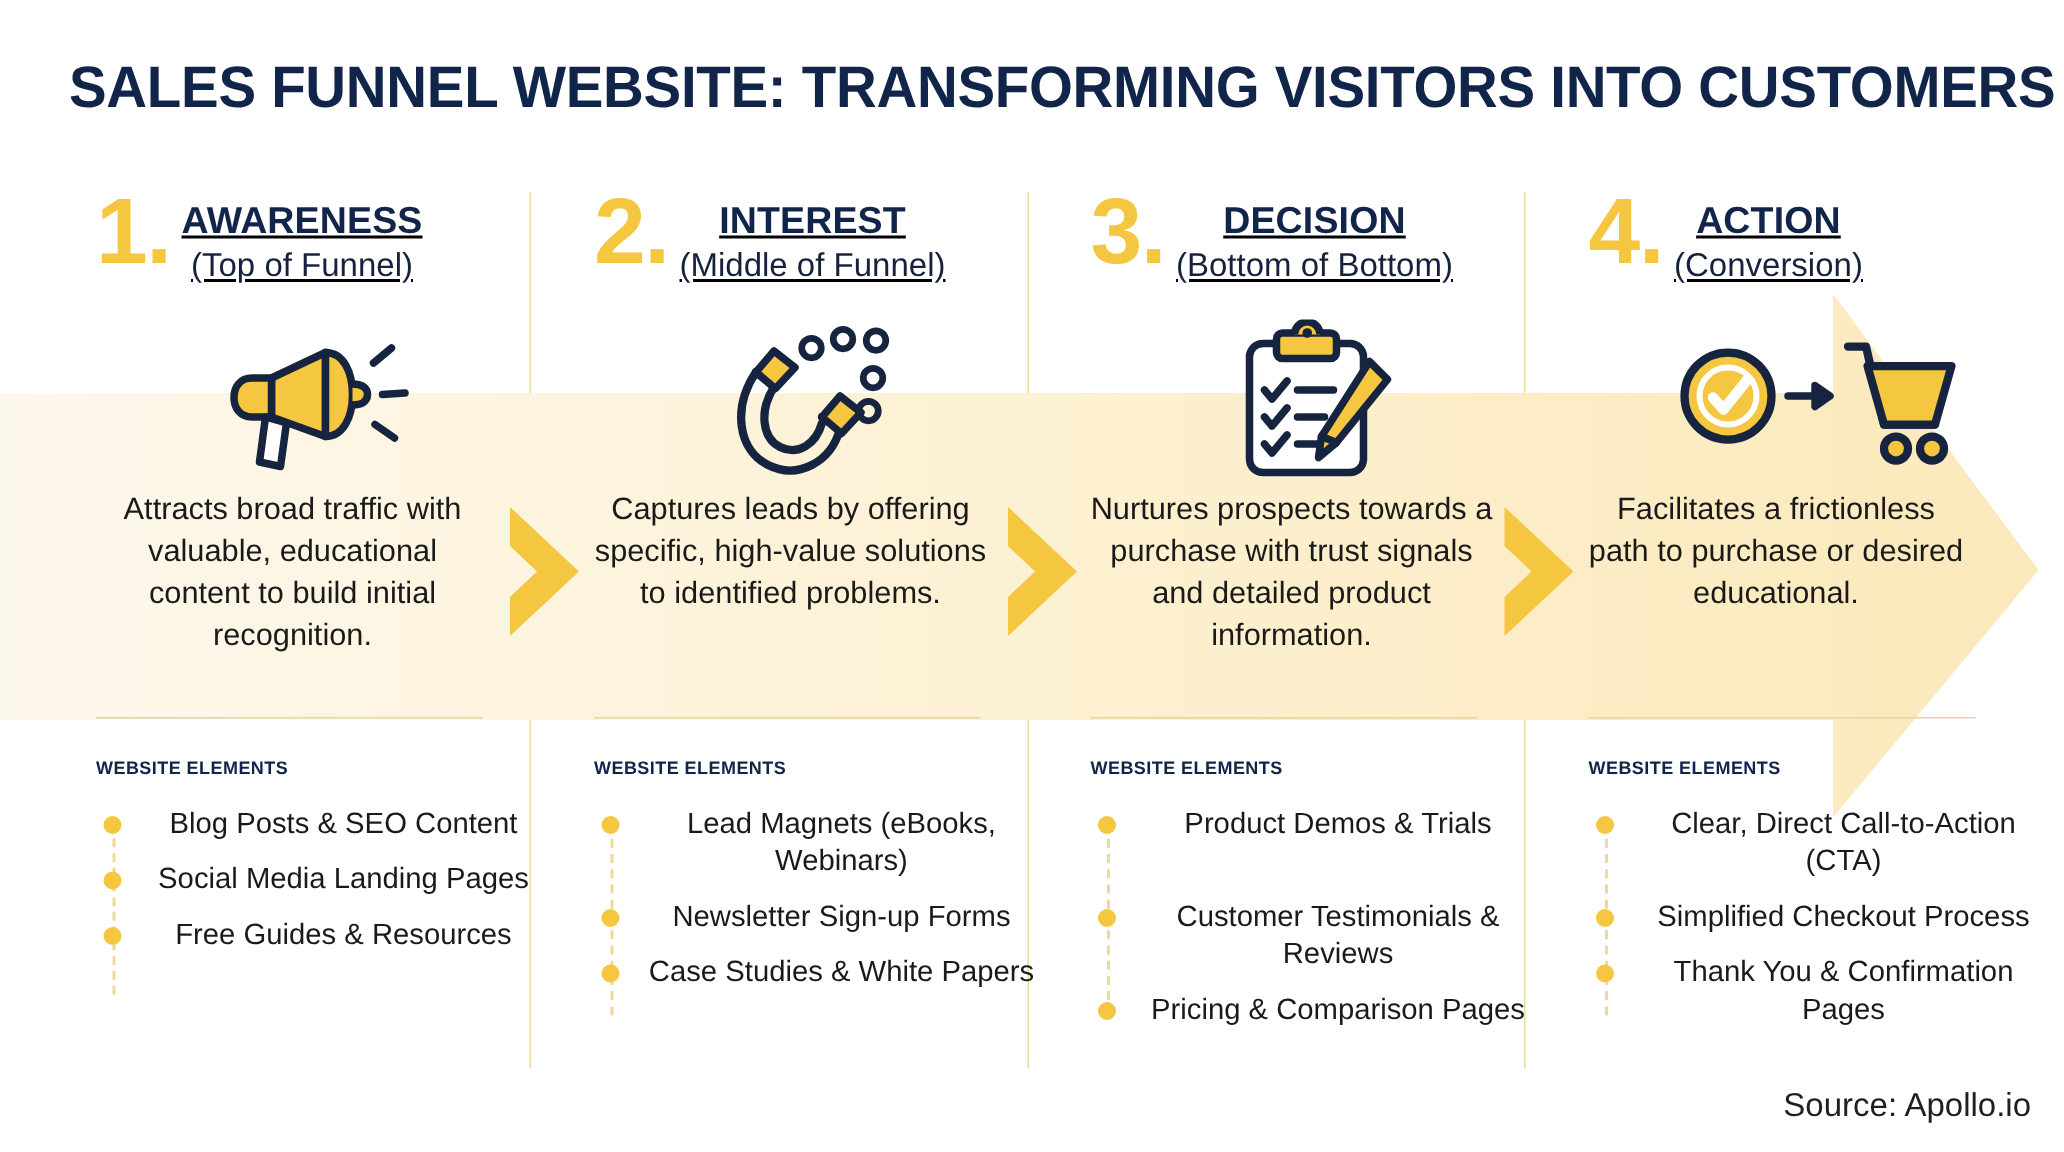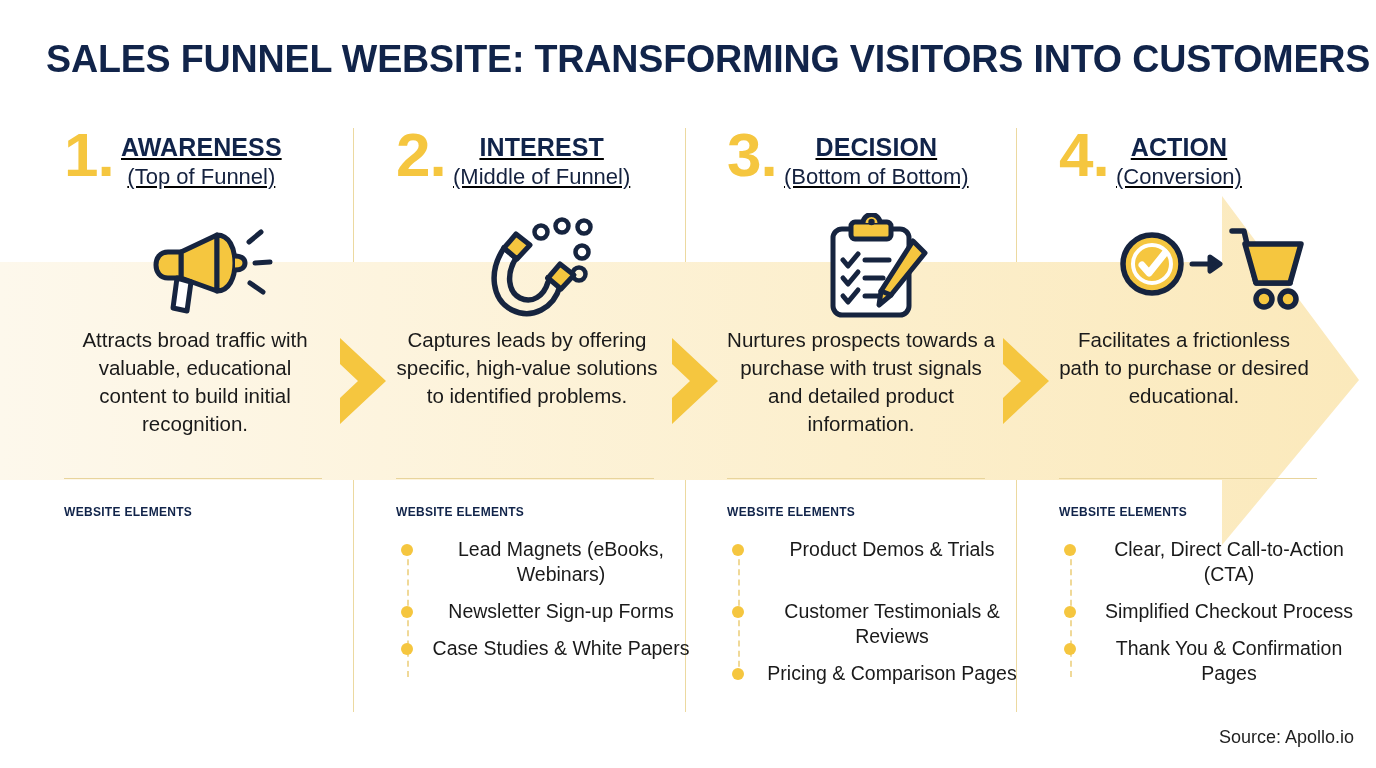--- a/index.html
+++ b/index.html
@@ -169,21 +169,21 @@
     left: 10.5px;
     width: 0;
     border-left: 2px dashed #f0d998;
   }
 
   
   .source {
     position: absolute;
     right: 22px;
     bottom: 18px;
-    font-size: 18px;
+    font-size: 22px;
     line-height: 26px;
     color: #1f1f1f;
   }
 </style>
 </head>
 <body>
 
 <div id="stage">
 
   <svg class="band-svg" viewBox="0 0 1376 768" xmlns="http://www.w3.org/2000/svg">
@@ -245,20 +245,35 @@
           <path d="M104,47 L119,46"></path>
           <path d="M99,67 L112,76"></path>
         </g>
       </svg>
     </div>
 
     <div class="desc">Attracts broad traffic with valuable, educational content to build initial recognition.</div>
   </div>
 
   <div class="we-title" style="left:64px;">WEBSITE ELEMENTS</div>
+  <div class="we-list" style="left:64px;">
+    <div class="dash-line" style="top:12px; height:114px;"></div>
+    <div class="we-item">
+      <span class="dot"></span>
+      <span>Blog Posts &amp; SEO Content</span>
+    </div>
+    <div class="we-item">
+      <span class="dot"></span>
+      <span>Social Media Landing Pages</span>
+    </div>
+    <div class="we-item">
+      <span class="dot"></span>
+      <span>Free Guides &amp; Resources</span>
+    </div>
+  </div>
 
   <div class="col col2">
     <div class="head-row">
       <div class="num">2.</div>
       <div class="head-text">
         <div class="stage-name">INTEREST</div>
         <div class="stage-sub">(Middle of Funnel)</div>
       </div>
     </div>
 

